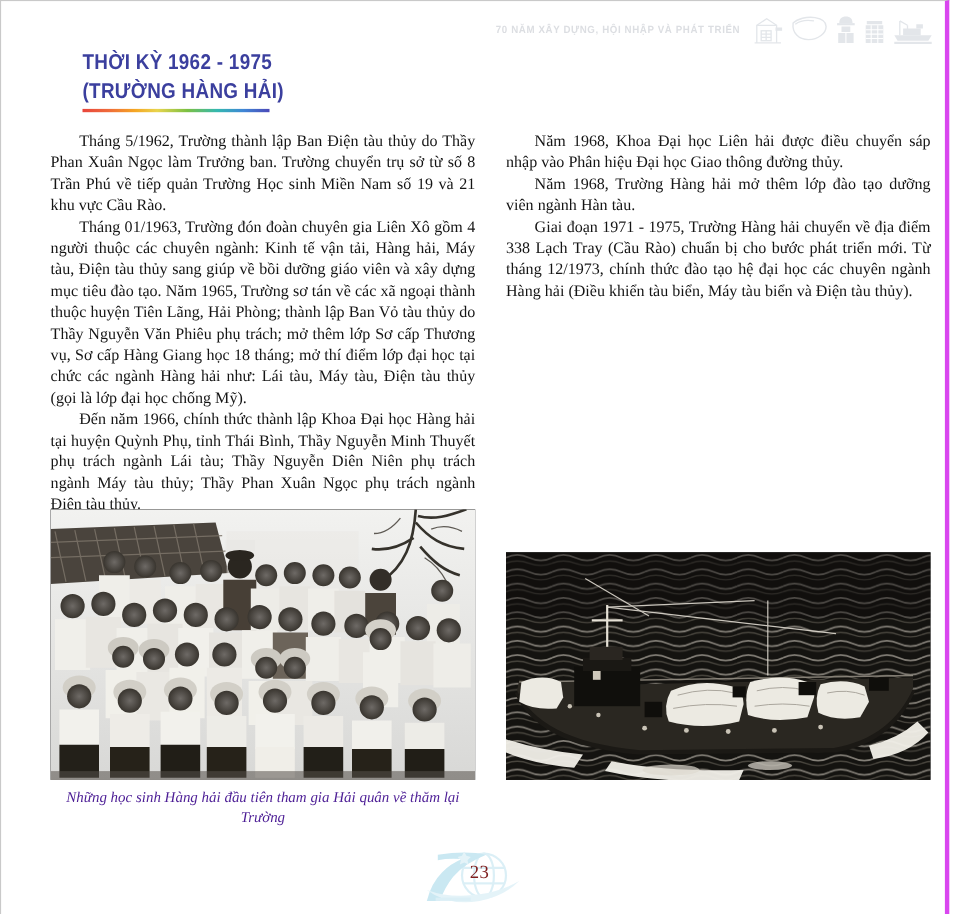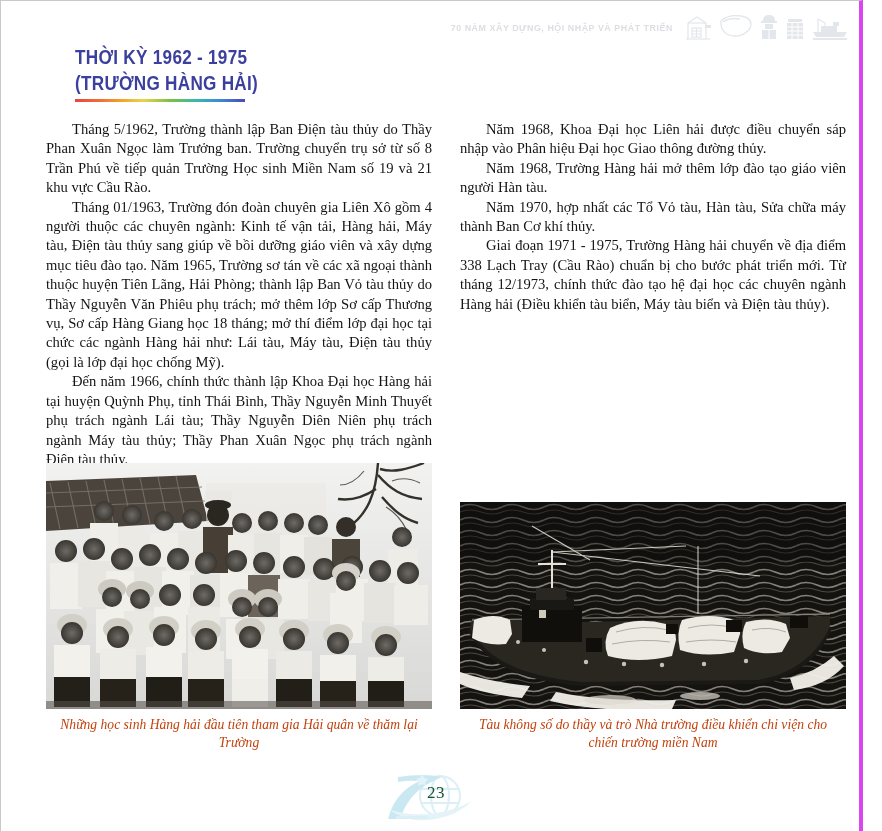--- a/index.html
+++ b/index.html
@@ -119,21 +119,21 @@
     position: relative;
   }
   .photo-frame svg { display: block; width: 100%; height: 100%; }
 
   .caption {
     margin-top: 7px;
     font-family: "Liberation Serif", serif;
     font-style: italic;
     font-size: 13.6px;
     line-height: 1.35;
-    color: #c2410c;
+    color: #4c1d95;
     text-align: center;
     padding: 0 8px;
   }
 
   
   .footer {
     position: absolute;
     left: 0;
     right: 0;
     bottom: 6px;
@@ -151,21 +151,21 @@
     justify-content: center;
   }
   .footer-mark svg {
     position: absolute;
     left: 0; top: 0;
   }
   .page-number {
     position: relative;
     font-family: "Liberation Serif", serif;
     font-size: 17px;
-    color: #14532d;
+    color: #7f1d1d;
     letter-spacing: 0.4px;
     transform: translate(6px, -3px);
   }
 </style>
 </head>
 <body>
 
 <div class="page">
 
   <div class="page-header">
@@ -247,22 +247,21 @@
   </div>
 
   <div class="columns">
     <div class="col">
       <p>Tháng 5/1962, Trường thành lập Ban Điện tàu thủy do Thầy Phan Xuân Ngọc làm Trưởng ban. Trường chuyển trụ sở từ số 8 Trần Phú về tiếp quản Trường Học sinh Miền Nam số 19 và 21 khu vực Cầu Rào.</p>
       <p>Tháng 01/1963, Trường đón đoàn chuyên gia Liên Xô gồm 4 người thuộc các chuyên ngành: Kinh tế vận tải, Hàng hải, Máy tàu, Điện tàu thủy sang giúp về bồi dưỡng giáo viên và xây dựng mục tiêu đào tạo. Năm 1965, Trường sơ tán về các xã ngoại thành thuộc huyện Tiên Lãng, Hải Phòng; thành lập Ban Vỏ tàu thủy do Thầy Nguyễn Văn Phiêu phụ trách; mở thêm lớp Sơ cấp Thương vụ, Sơ cấp Hàng Giang học 18 tháng; mở thí điểm lớp đại học tại chức các ngành Hàng hải như: Lái tàu, Máy tàu, Điện tàu thủy (gọi là lớp đại học chống Mỹ).</p>
       <p>Đến năm 1966, chính thức thành lập Khoa Đại học Hàng hải tại huyện Quỳnh Phụ, tỉnh Thái Bình, Thầy Nguyễn Minh Thuyết phụ trách ngành Lái tàu; Thầy Nguyễn Diên Niên phụ trách ngành Máy tàu thủy; Thầy Phan Xuân Ngọc phụ trách ngành Điện tàu thủy.</p>
     </div>
     <div class="col">
       <p>Năm 1968, Khoa Đại học Liên hải được điều chuyển sáp nhập vào Phân hiệu Đại học Giao thông đường thủy.</p>
-      <p>Năm 1968, Trường Hàng hải mở thêm lớp đào tạo giáo viên người Hàn tàu.</p>
-      <p>Năm 1970, hợp nhất các Tổ Vỏ tàu, Hàn tàu, Sửa chữa máy thành Ban Cơ khí thủy.</p>
+      <p>Năm 1968, Trường Hàng hải mở thêm lớp đào tạo dưỡng viên ngành Hàn tàu.</p>
       <p>Giai đoạn 1971 - 1975, Trường Hàng hải chuyển về địa điểm 338 Lạch Tray (Cầu Rào) chuẩn bị cho bước phát triển mới. Từ tháng 12/1973, chính thức đào tạo hệ đại học các chuyên ngành Hàng hải (Điều khiển tàu biển, Máy tàu biển và Điện tàu thủy).</p>
     </div>
   </div>
 
   <div class="figures">
 
     <figure class="figure figure-left">
       <div class="photo-frame">
         <svg viewBox="0 0 386 246" preserveAspectRatio="none">
           <defs>
@@ -578,21 +577,20 @@
             <path d="M330 176 q26 -6 44 -22 l10 10 q-18 20 -50 24z"></path>
             <path d="M0 170 q30 10 70 14 l-8 12 q-40 -4 -62 -14z"></path>
             <path d="M96 190 q50 10 120 8 l-4 9 q-70 4 -122 -8z"></path>
           </g>
           <g fill="#dedad0" opacity="0.7">
             <ellipse cx="150" cy="198" rx="26" ry="5"></ellipse>
             <ellipse cx="240" cy="194" rx="20" ry="4"></ellipse>
           </g>
         </svg>
       </div>
-      <figcaption class="caption">Tàu không số do thầy và trò Nhà trường điều khiển chi viện cho chiến trường miền Nam</figcaption>
     </figure>
   </div>
 
   <div class="footer">
     <div class="footer-mark">
       <span>
         <svg width="96" height="54" viewBox="0 0 96 54">
           <g opacity="0.55">
 
             <g fill="none" stroke="#bfe3f0" stroke-width="2">

